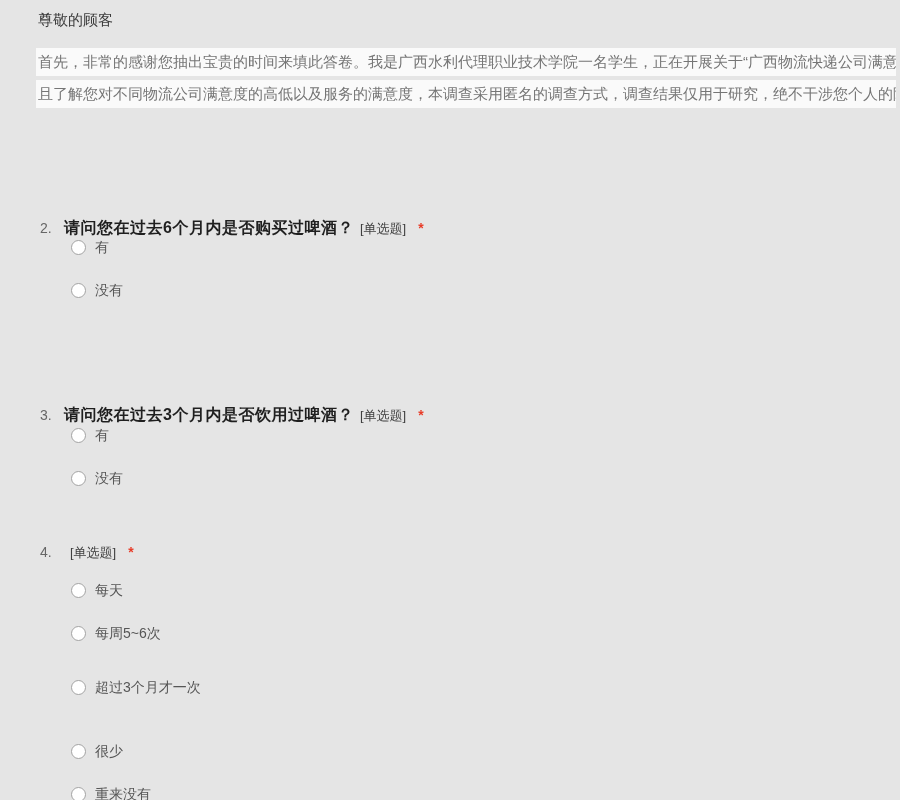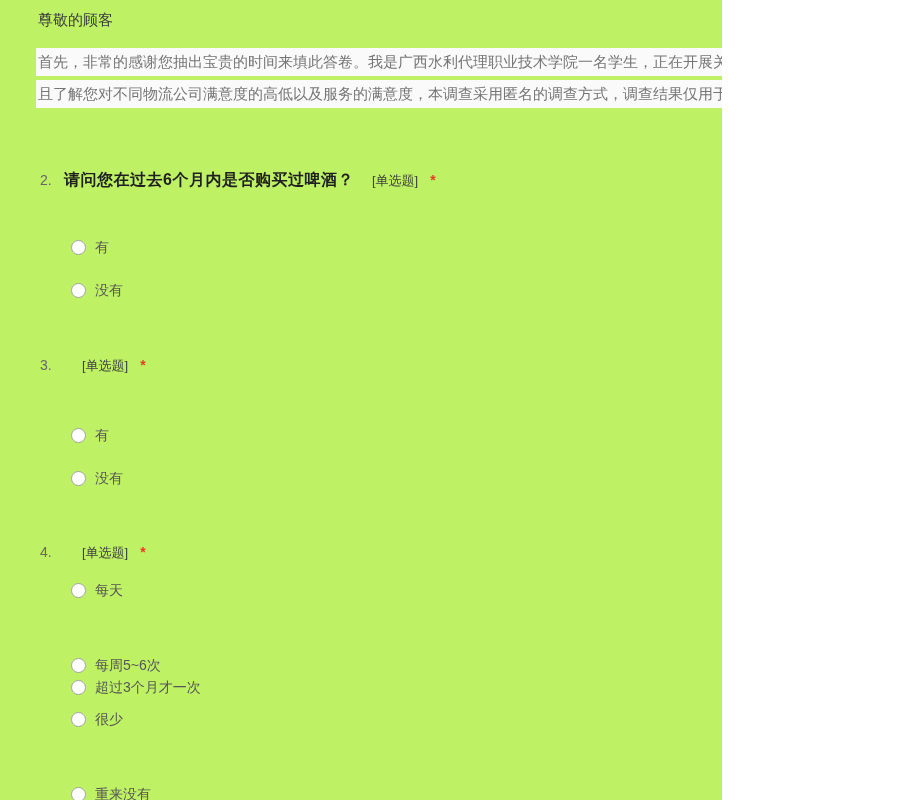--- a/index.html
+++ b/index.html
@@ -1,34 +1,34 @@
 <!DOCTYPE html>
 <html style="--required-color: #e83c28;"><head>
 <meta charset="utf-8">
 <style>
   html,body { margin:0; padding:0; background:#fff; }
   .page {
-    position:relative; width:722px; height:800px; background:#bef264;
+    position:relative; width:900px; height:800px; background:#e5e5e5;
     overflow:hidden; font-family:"Liberation Sans","DejaVu Sans",sans-serif;
   }
   .page-title {
     position:absolute; left:38px; top:11px;
     font-size:15px; color:#3c3c3c;
   }
   .intro-line {
     position:absolute; left:36px; width:858px; height:28px; line-height:28px;
     padding-left:2px; background:#fafafa; color:#757575; font-size:15px;
     white-space:nowrap; overflow:hidden;
   }
   .intro-1 { top:48px; }
   .intro-2 { top:80px; }
   .q-head { position:absolute; left:40px; display:flex; align-items:baseline; white-space:nowrap; }
   .q-num  { font-size:14px; color:#666666; width:24px; flex:none; }
-  .q-title{ font-size:16px; font-weight:bold; color:#1f1f1f; letter-spacing:0.5px; }
-  .q-type { font-size:13px; color:#3f3f3f; margin-left:18px; }
+  .q-title{ font-size:16px; font-weight:bold; color:#1f1f1f; letter-spacing:0.5px;margin-top:48px; }
+  .q-type { font-size:13px; color:#3f3f3f; margin-left:6px; }
   .q-req  { font-size:14px; color:var(--required-color,#e83c28); margin-left:12px; font-weight:bold; }
   .opt { position:absolute; left:71px; display:flex; align-items:center; height:19px; cursor:pointer; }
   .radio {
     width:13px; height:13px; border:1px solid #a3a3a3; border-radius:50%;
     background:#fff; flex:none; box-sizing:content-box;
   }
   .opt-label { margin-left:9px; font-size:14px; color:#565656; white-space:nowrap; }
 </style>
 </head>
 <body>
@@ -50,20 +50,21 @@
     <span class="radio"></span>
     <span class="opt-label">有</span>
   </div>
   <div class="opt" style="top:281px">
     <span class="radio"></span>
     <span class="opt-label">没有</span>
   </div>
 
   <div class="q-head" style="top:357px">
     <span class="q-num">3.</span>
+    <span class="q-title">请问您在过去3个月内是否饮用过啤酒？</span>
     <span class="q-type">[单选题]</span>
     <span class="q-req">*</span>
   </div>
   <div class="opt" style="top:426px">
     <span class="radio"></span>
     <span class="opt-label">有</span>
   </div>
   <div class="opt" style="top:469px">
     <span class="radio"></span>
     <span class="opt-label">没有</span>
@@ -71,29 +72,29 @@
 
   <div class="q-head" style="top:544px">
     <span class="q-num">4.</span>
     <span class="q-type">[单选题]</span>
     <span class="q-req">*</span>
   </div>
   <div class="opt" style="top:581px">
     <span class="radio"></span>
     <span class="opt-label">每天</span>
   </div>
-  <div class="opt" style="top:656px">
+  <div class="opt" style="top:624px">
     <span class="radio"></span>
     <span class="opt-label">每周5~6次</span>
   </div>
   <div class="opt" style="top:678px">
     <span class="radio"></span>
     <span class="opt-label">超过3个月才一次</span>
   </div>
-  <div class="opt" style="top:710px">
+  <div class="opt" style="top:742px">
     <span class="radio"></span>
     <span class="opt-label">很少</span>
   </div>
   <div class="opt" style="top:785px">
     <span class="radio"></span>
     <span class="opt-label">重来没有</span>
   </div>
 
 </div>
 

